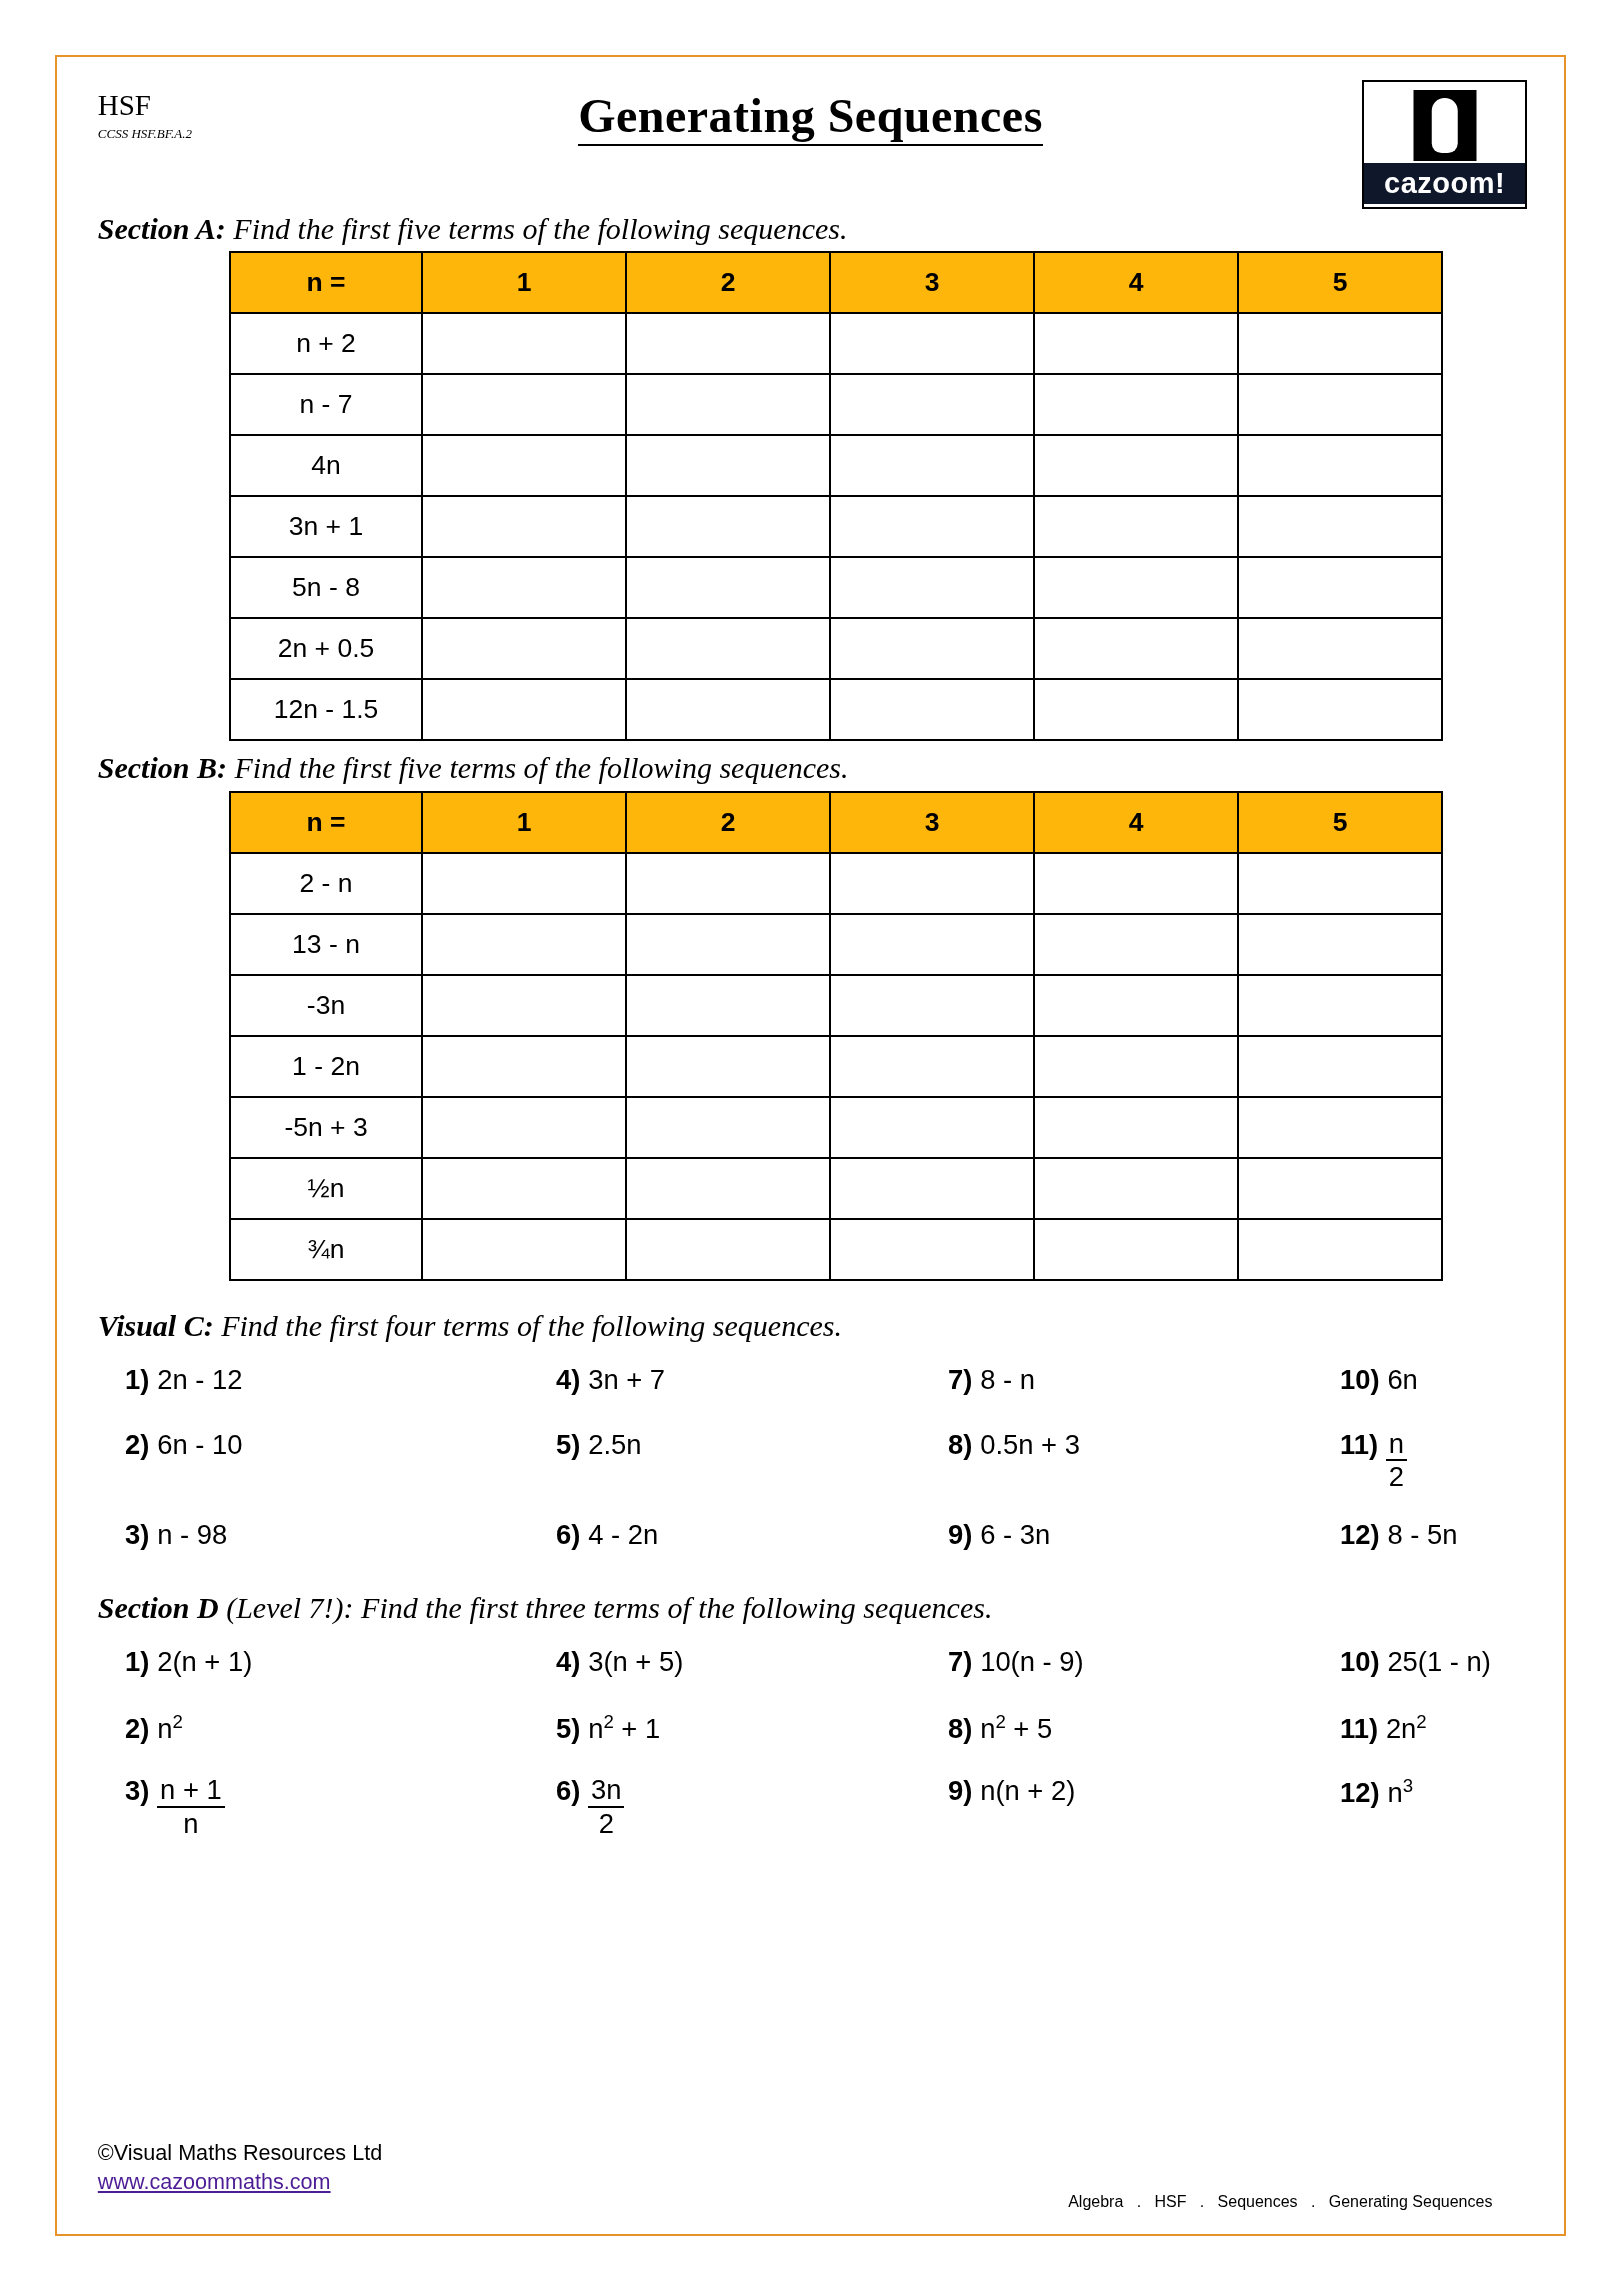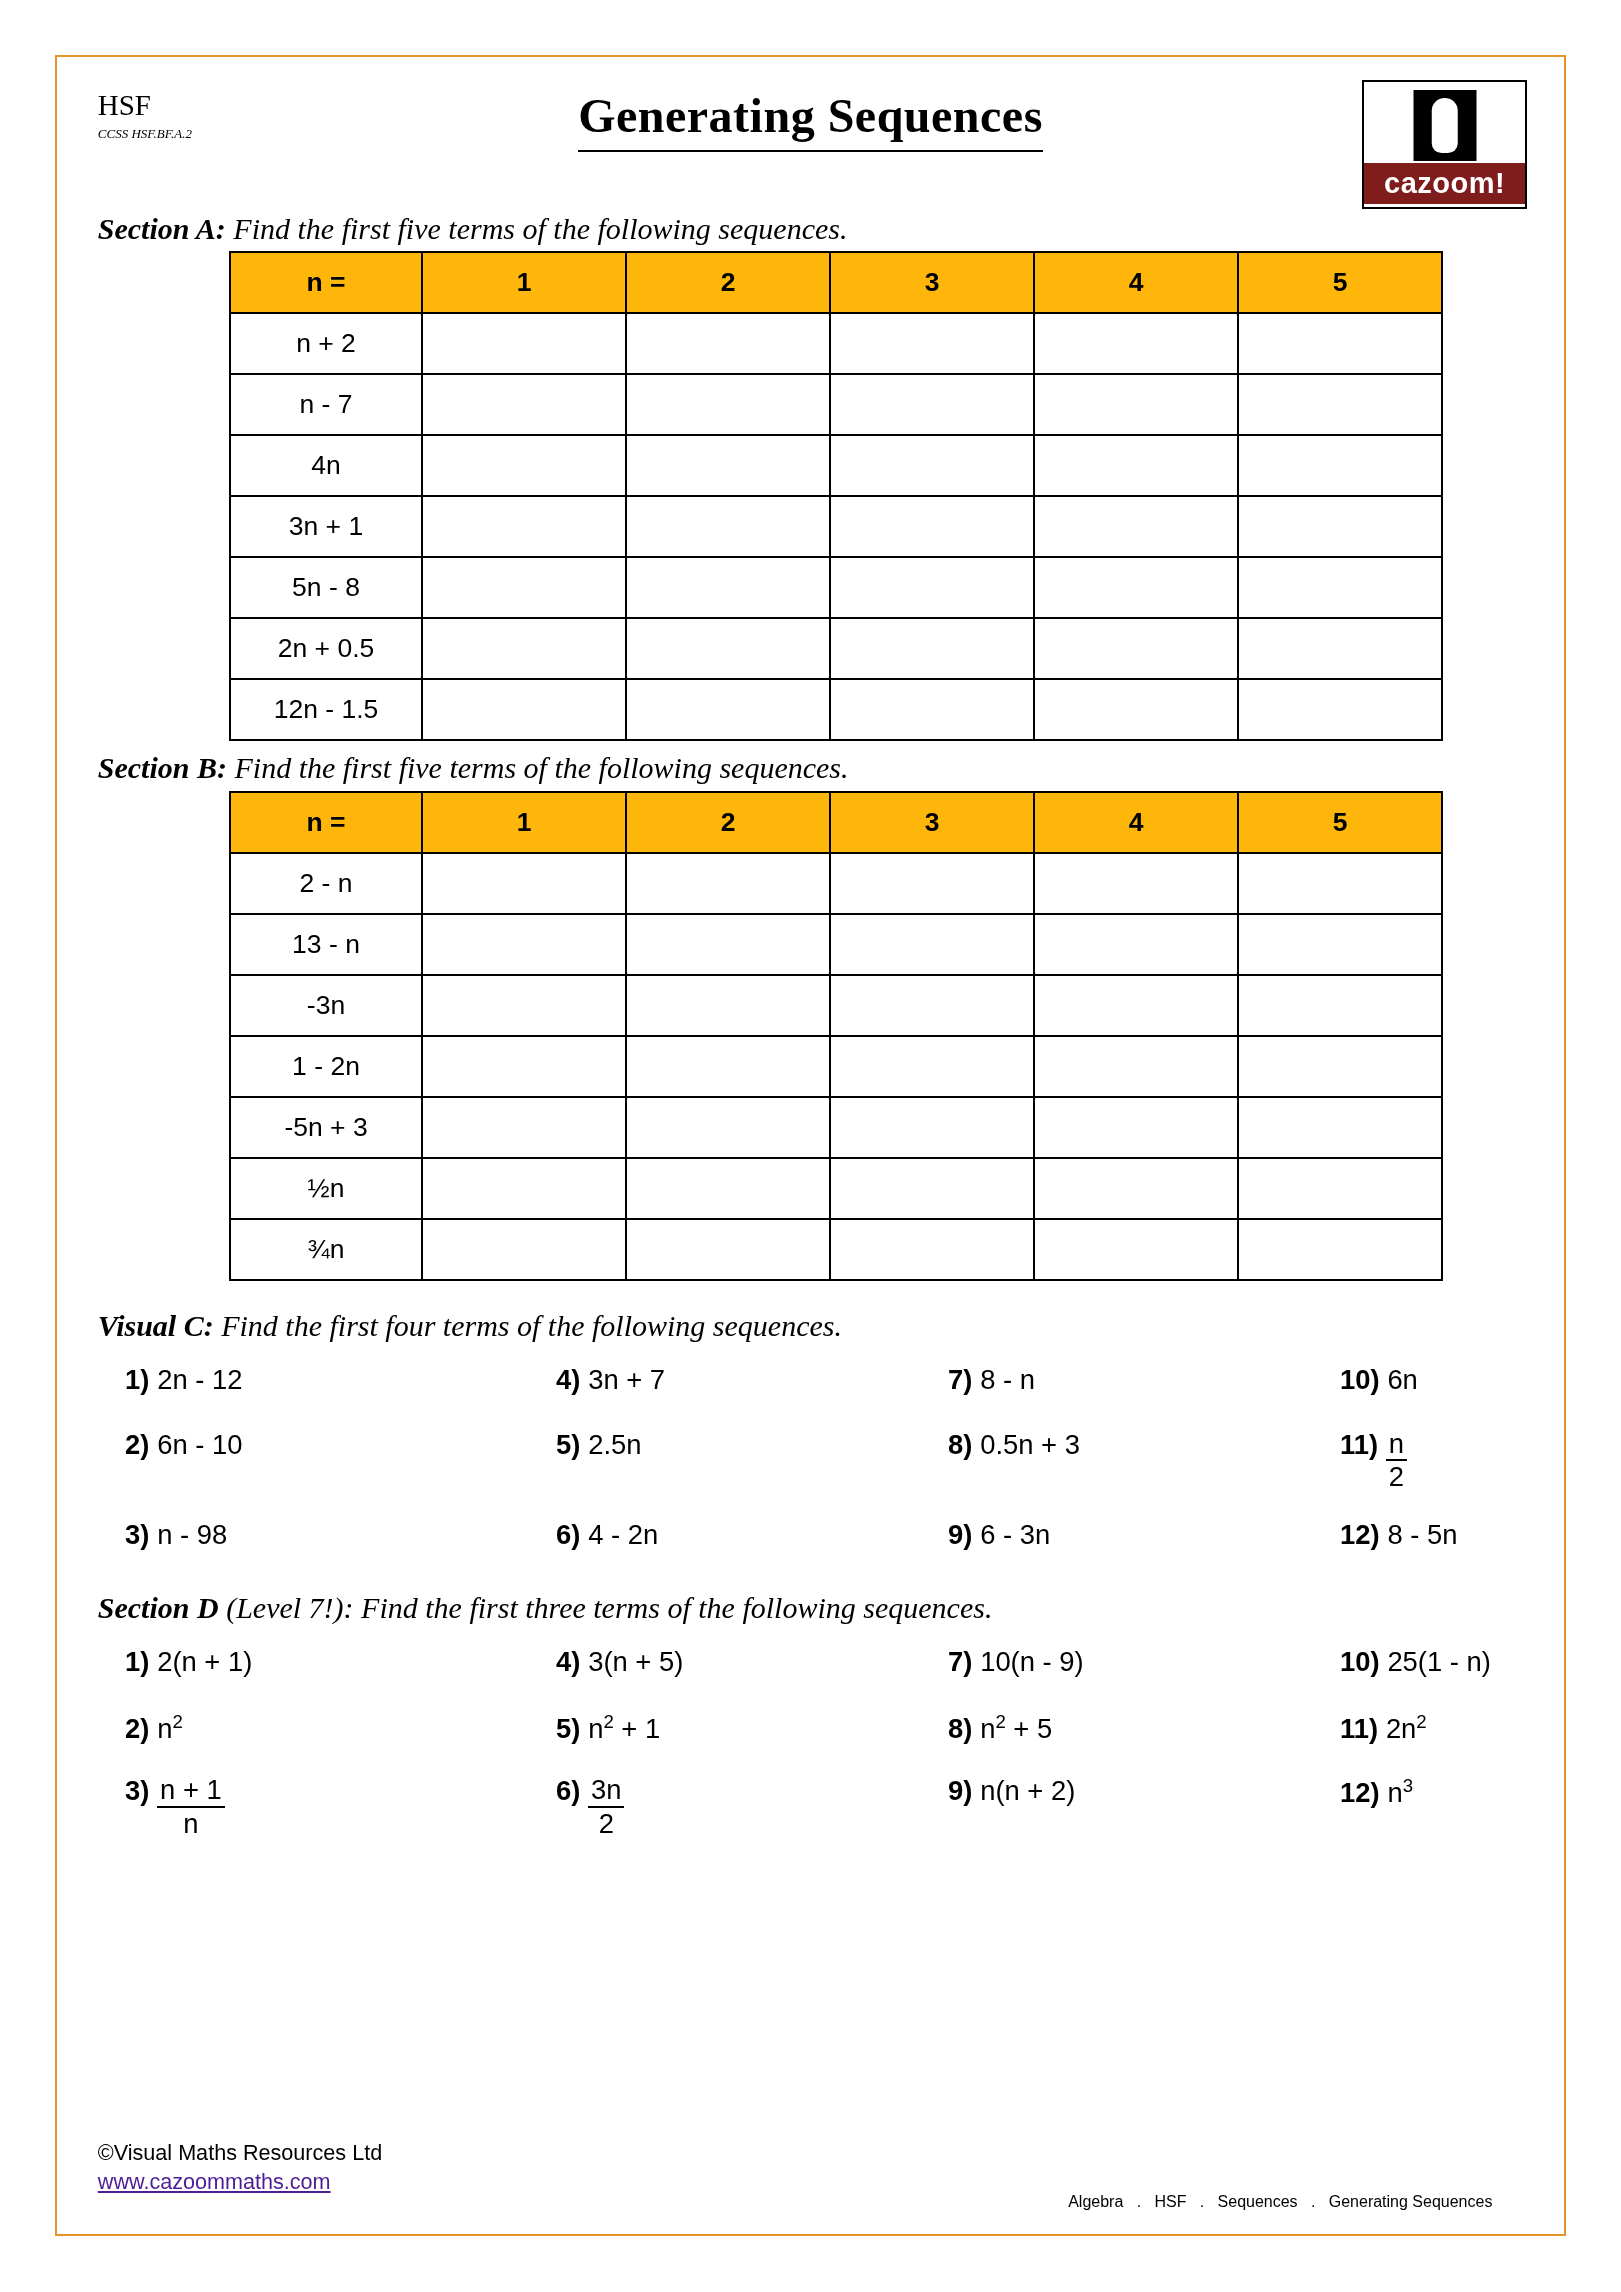--- a/index.html
+++ b/index.html
@@ -62,21 +62,21 @@
     top: 13.7px;
     text-align: center;
     font-family: "Liberation Serif", serif;
     font-weight: bold;
     font-size: 48px;
     letter-spacing: 0.5px;
     color: #000;
   }
   .hdr-title span {
     border-bottom: 2.9px solid #000;
-    padding-bottom: 8px;
+    padding-bottom: 2px;
   }
   .logo {
     position: absolute;
     right: 3.9px;
     top: 5.9px;
     width: 165px;
     height: 129px;
     border: 2px solid #000;
     background: #fff;
     box-sizing: border-box;
@@ -99,21 +99,21 @@
     width: 25.5px;
     height: 55px;
     background: #fff;
     border-radius: 12.7px 12.7px 9.8px 9.8px;
   }
   .logo-word {
     position: absolute;
     left: 0; right: 0;
     bottom: 3.9px;
     height: 41px;
-    background: #7f1d1d;
+    background: #0f172a;
     color: #fff;
     font-family: "Liberation Sans", sans-serif;
     font-weight: bold;
     font-size: 29px;
     text-align: center;
     line-height: 41px;
     letter-spacing: 0.5px;
   }
 
   

